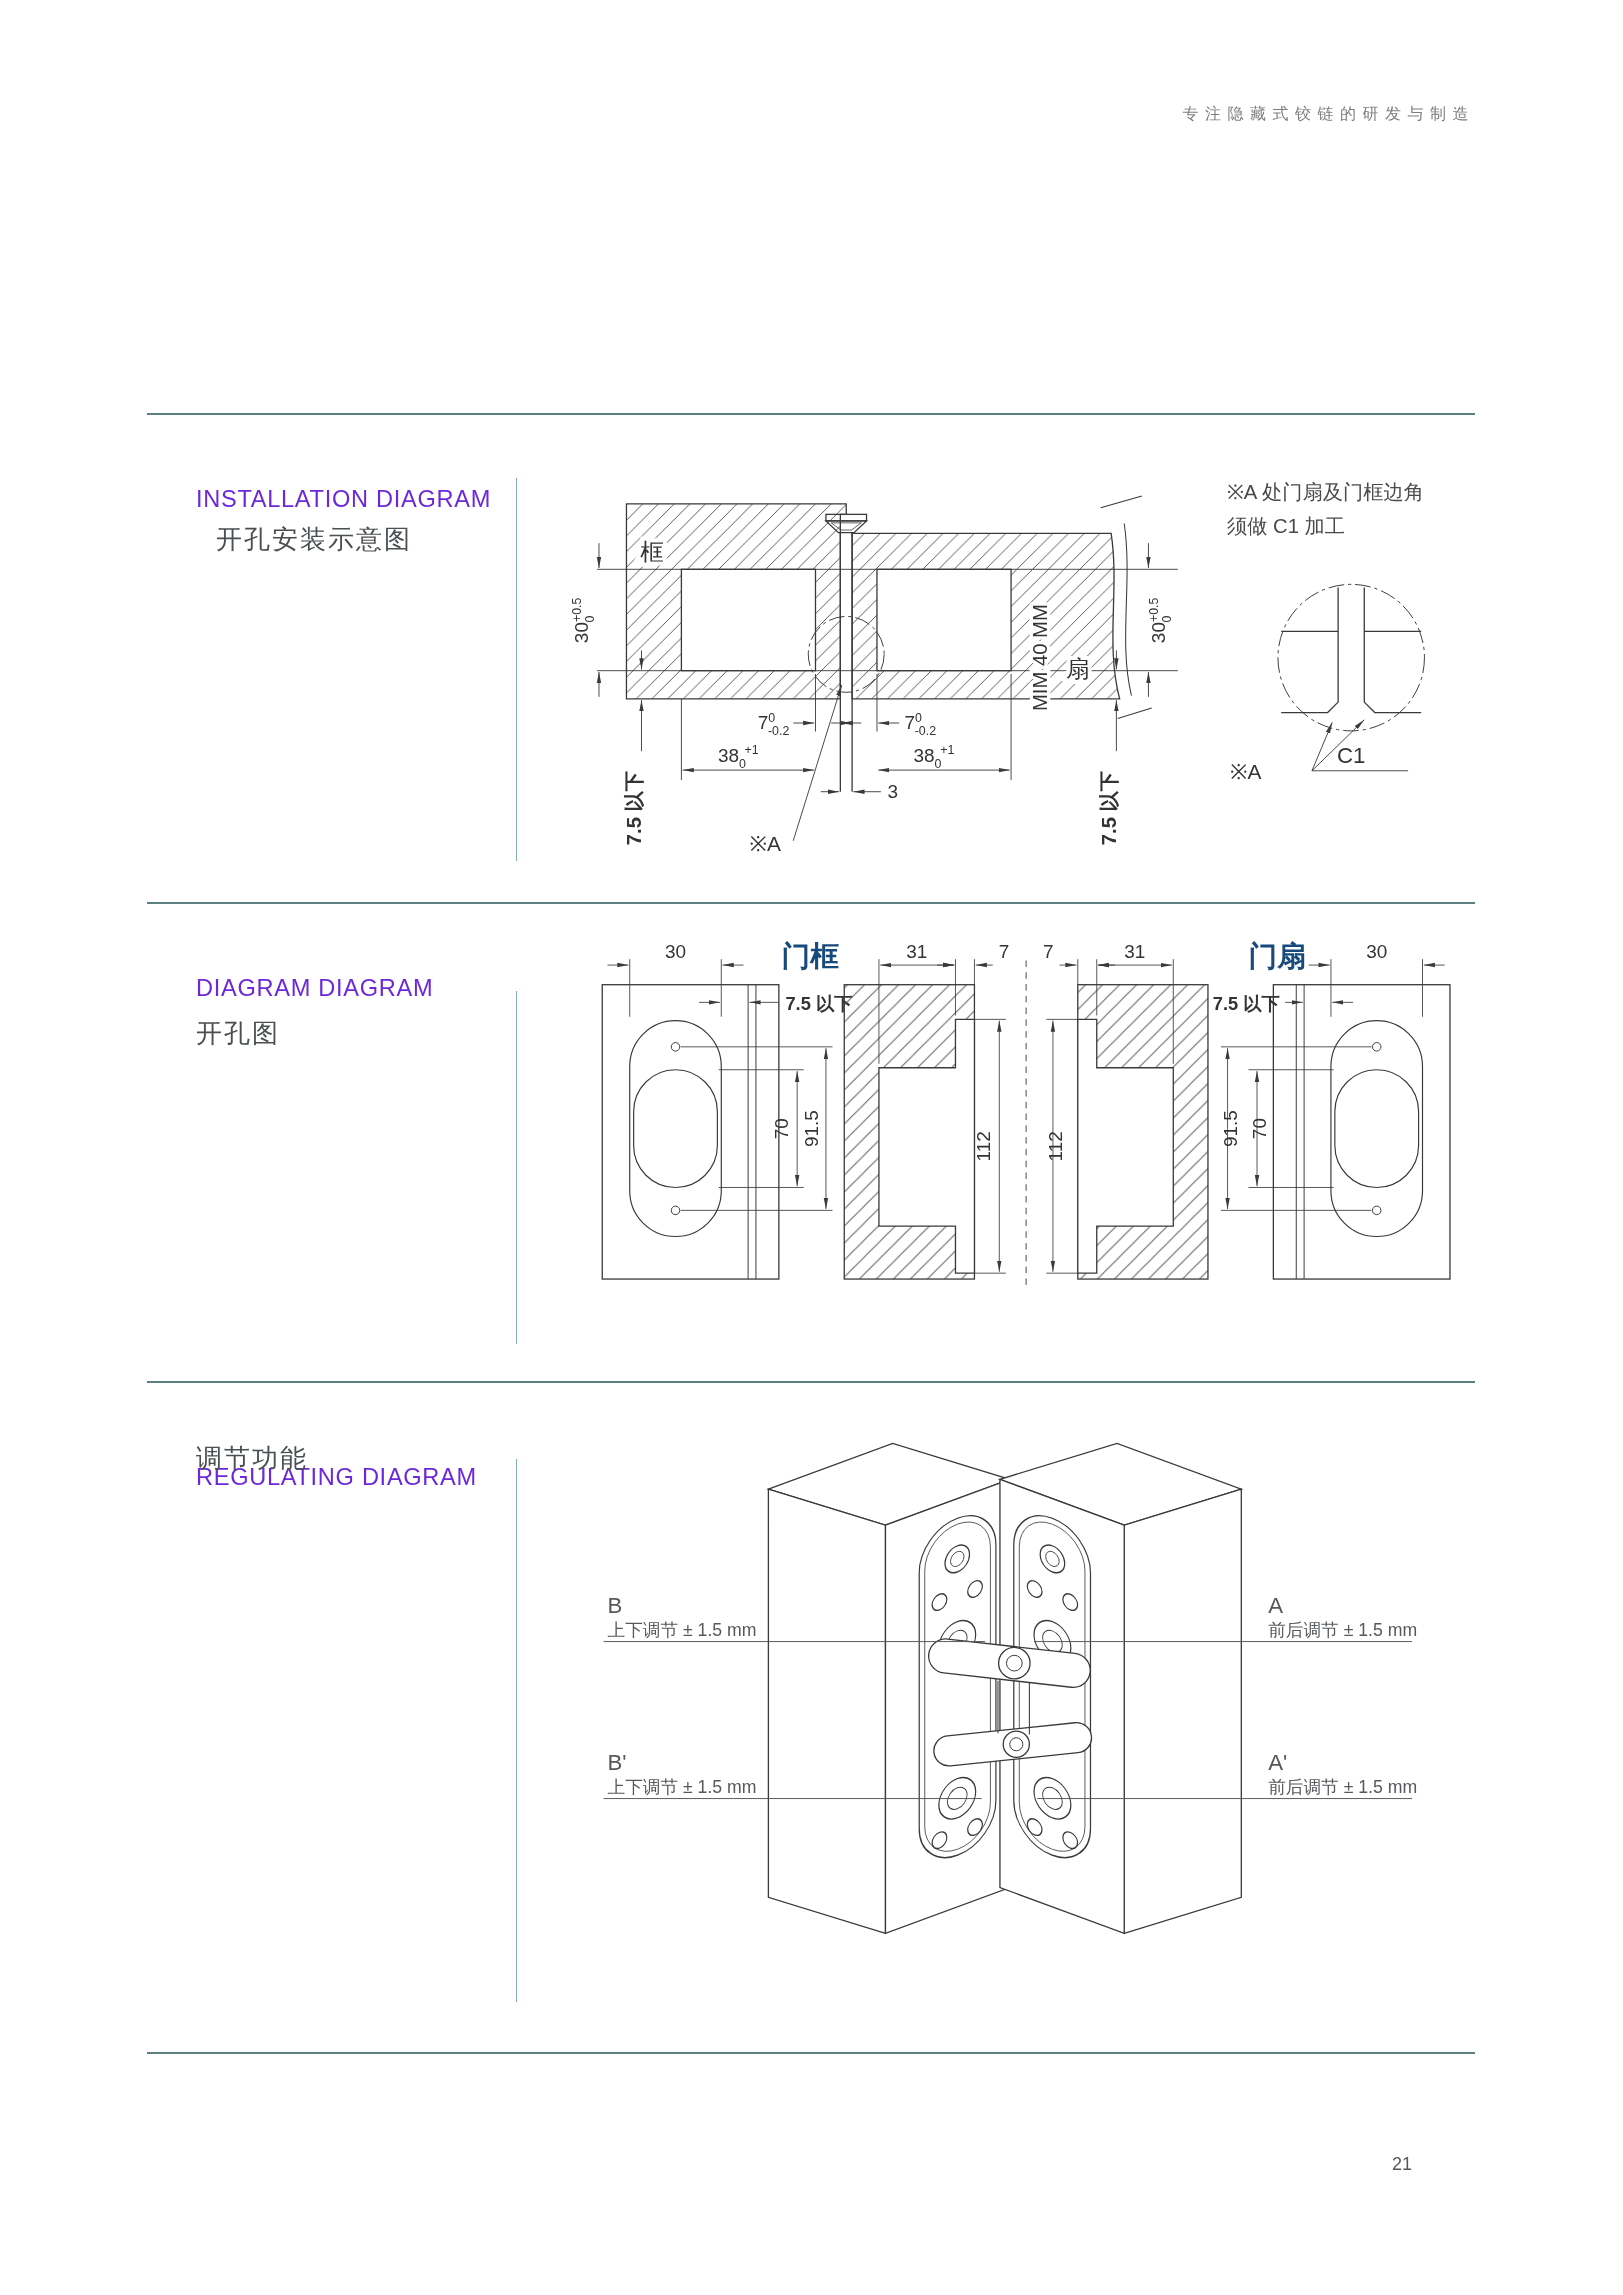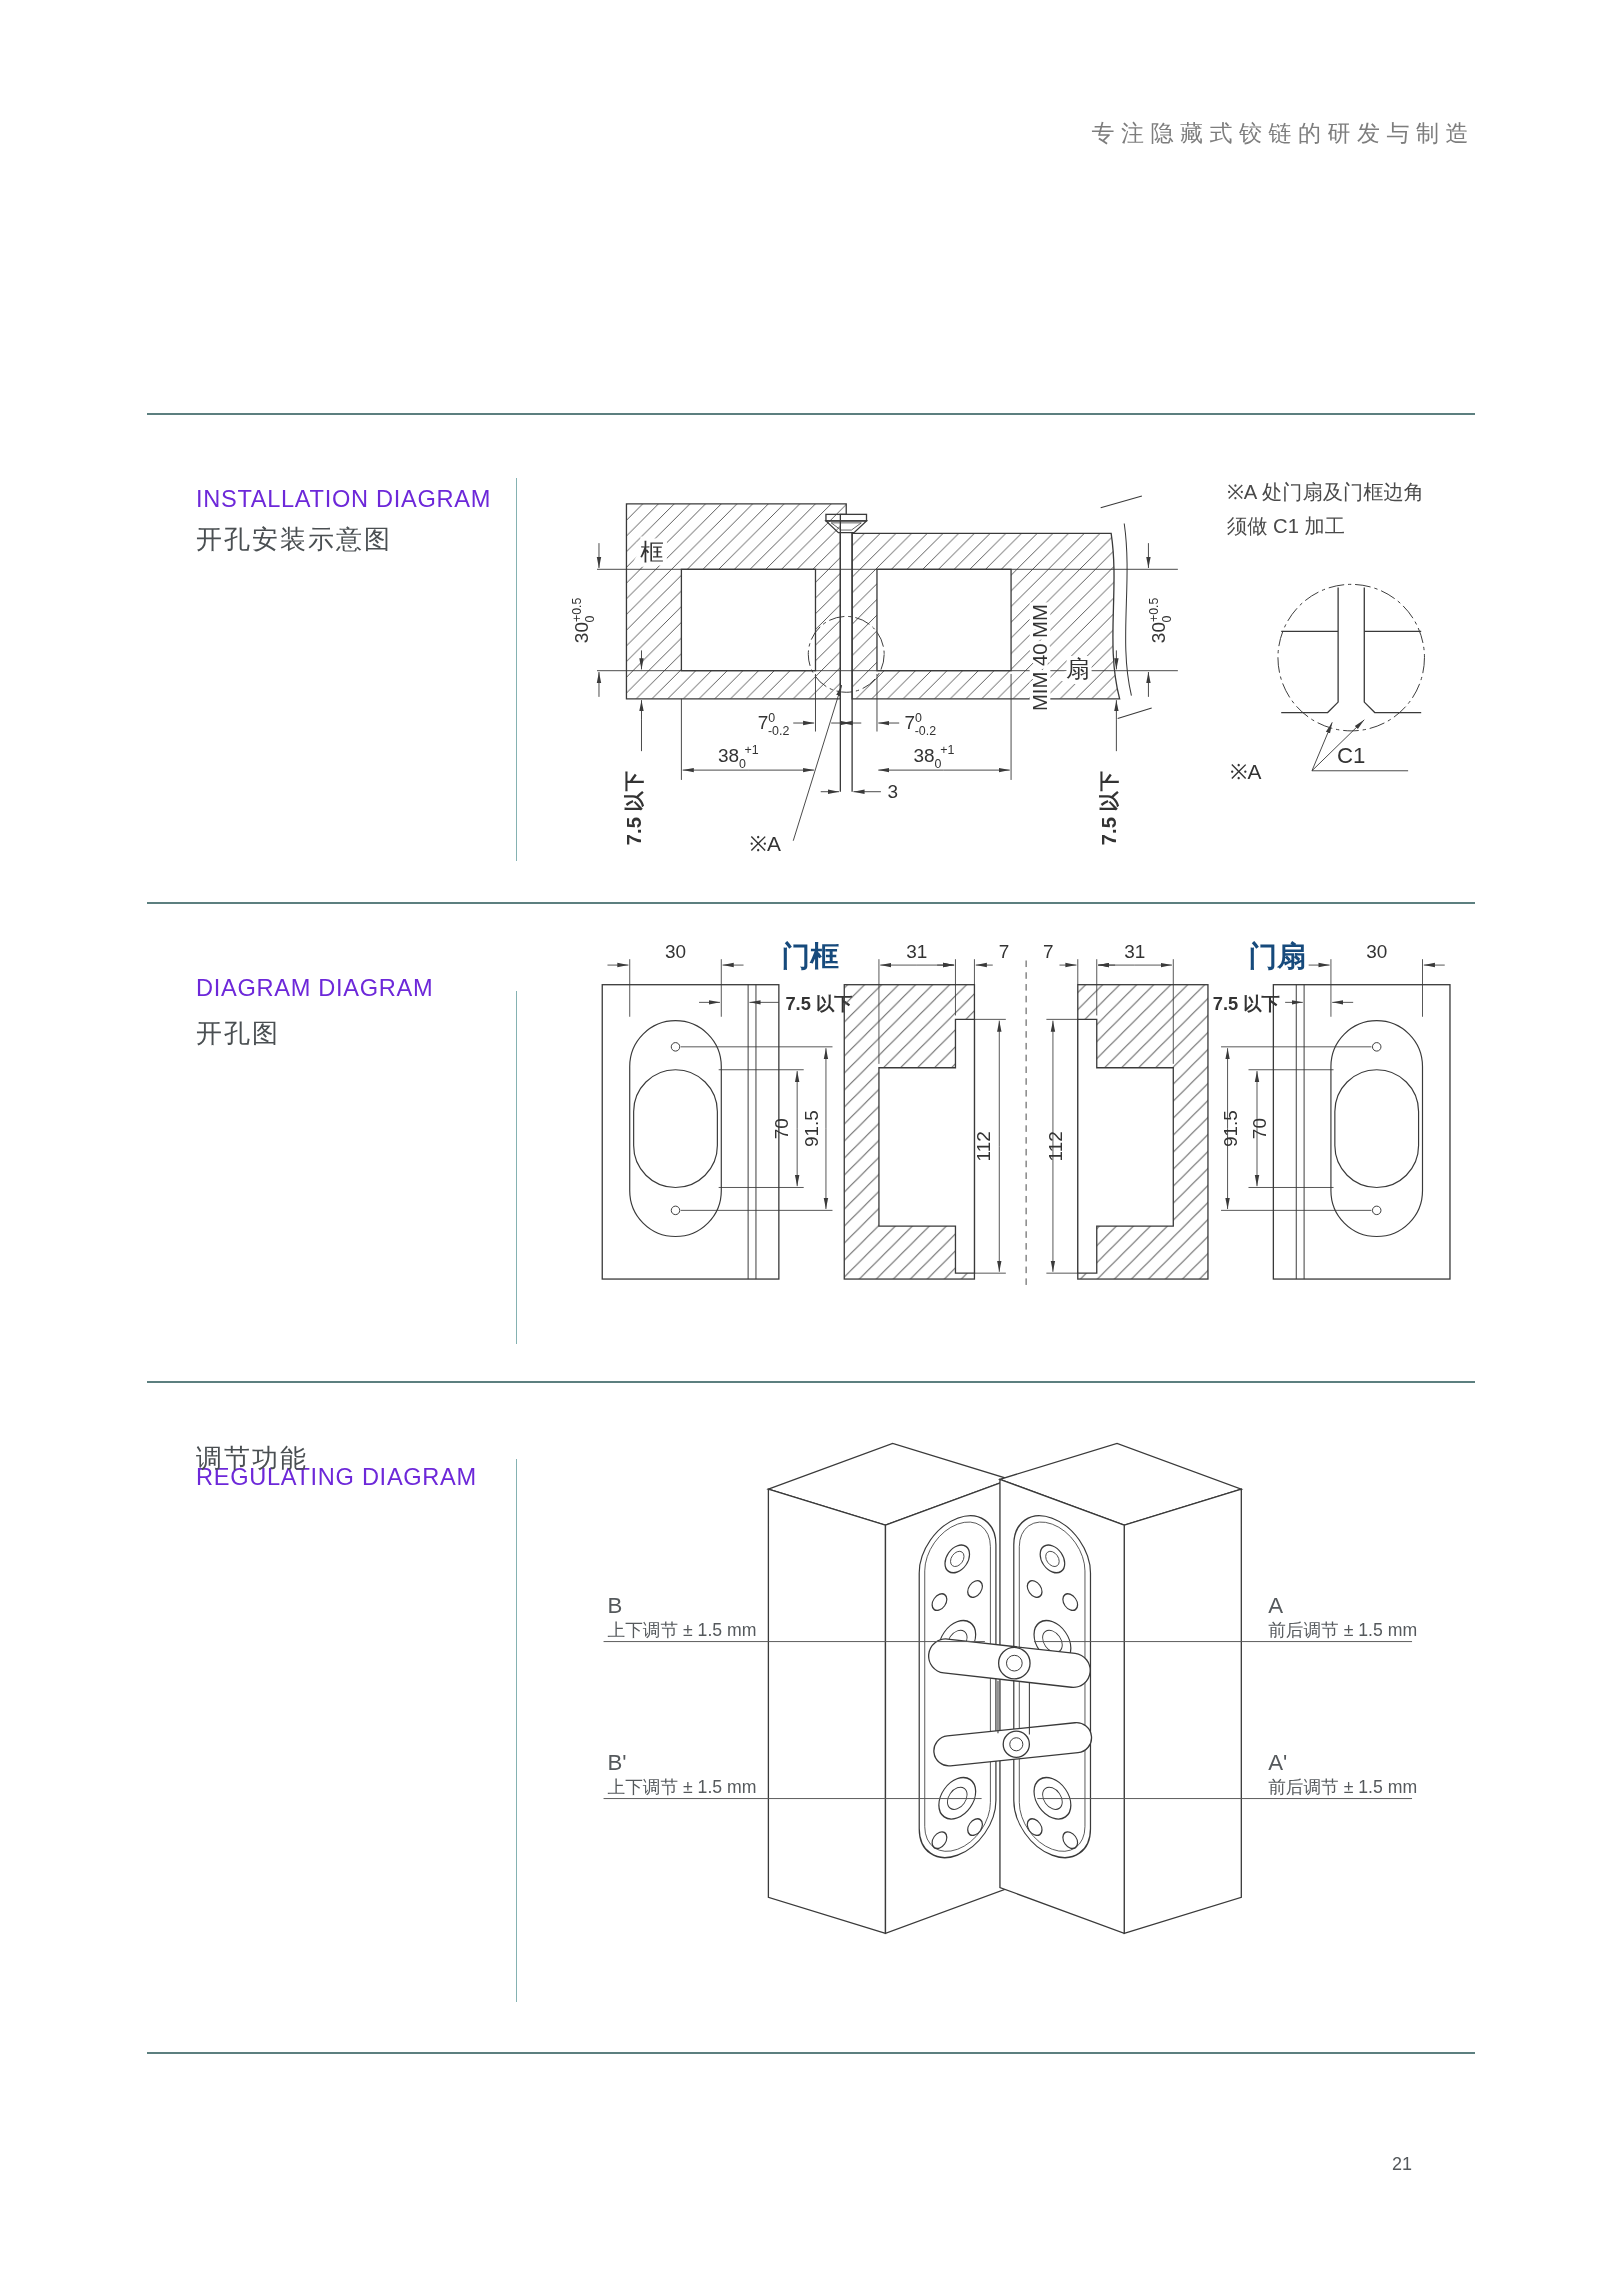--- a/index.html
+++ b/index.html
@@ -2,22 +2,22 @@
 <html style="font-size:10.5px"><head>
 <meta charset="utf-8">
 <style>
   * { margin:0; padding:0; box-sizing:border-box; }
   html,body { background:#ffffff; }
   .page {
     position:relative; width:1623px; height:2295px; background:#ffffff;
     font-family:"Liberation Sans", sans-serif; color:#444; overflow:hidden;
   }
   .header-tagline {
-    position:absolute; top:118px; right:148px;
-    font-size:23px; letter-spacing:6.5px; color:#7d7d7d; font-weight:500;
+    position:absolute; top:104px; right:148px;
+    font-size:16px; letter-spacing:6.5px; color:#7d7d7d; font-weight:500;
   }
   .hr {
     position:absolute; left:147px; width:1328px; height:2px; background:#3f6868; opacity:.85;
   }
   .vdiv { position:absolute; width:1.3px; background:#85b2b2; }
   .sec-title-en { position:absolute; left:196px; font-size:23.6px; color:#6d28d9; letter-spacing:0.7px; }
   .sec-title-zh { position:absolute; left:196px; font-size:26px; color:#4a4f52; letter-spacing:2px; }
   .fig { position:absolute; }
   .pagenum { position:absolute; left:1392px; top:2154px; font-size:18px; color:#54585b; }
   svg text { font-family:"Liberation Sans", sans-serif; fill:#333; }
@@ -35,21 +35,21 @@
 <div class="page">
 
   <div class="header-tagline">专注隐藏式铰链的研发与制造</div>
 
   <div class="hr" style="top:413px;"></div>
   <div class="hr" style="top:902px;"></div>
   <div class="hr" style="top:1381px;"></div>
   <div class="hr" style="top:2052px;"></div>
 
   <div class="sec-title-en" style="top:486px;">INSTALLATION DIAGRAM</div>
-  <div class="sec-title-zh" style="top:522px;">开孔安装示意图</div>
+  <div class="sec-title-zh" style="top:522px;margin-left:20px;">开孔安装示意图</div>
   <div class="vdiv" style="left:516px; top:478px; height:383px;"></div>
 
   <svg class="fig" style="left:563px; top:458px;" width="955" height="602" viewBox="0 0 1460 920">
     <defs>
       <marker id="arr1" markerUnits="userSpaceOnUse" markerWidth="18" markerHeight="10" refX="17" refY="5" orient="auto">
         <path d="M0,1.6 L17,5 L0,8.4 Z" fill="#3a3a3a"></path>
       </marker>
       <pattern id="h1" patternUnits="userSpaceOnUse" width="24" height="24">
         <path d="M-6,30 L30,-6 M-6,6 L6,-6 M18,30 L30,18" stroke="#5a5a5a" stroke-width="1.5" fill="none"></path>
       </pattern>

